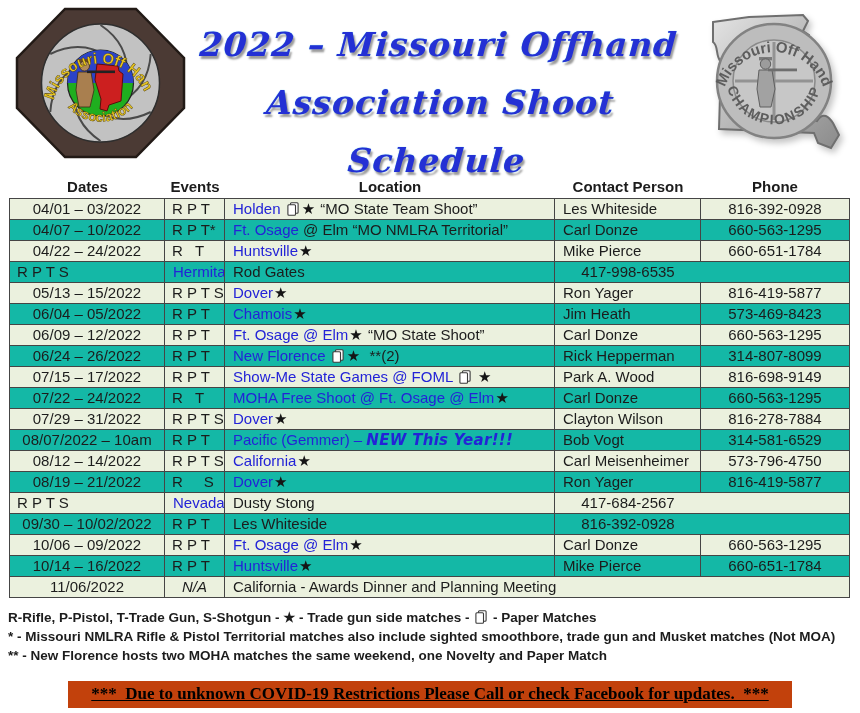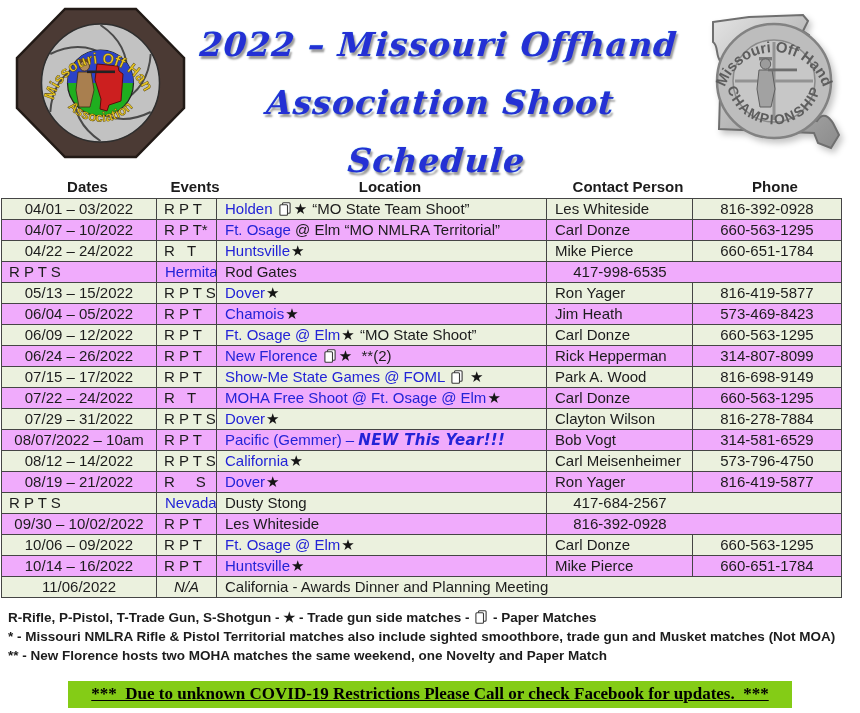--- a/index.html
+++ b/index.html
@@ -19,25 +19,25 @@
     transform:skewX(-4deg);
   }
   
   .tbl-header{
     margin-left:10px;width:841px;display:grid;height:22px;line-height:22px;
     grid-template-columns:155px 60px 330px 146px 148px;
     font-weight:bold;font-size:15px;
   }
   .tbl-header .hcell{text-align:center;}
   .tbl-body{
-    margin-left:1px;width:839px;border:1px solid #454545;
+    margin-left:9px;width:839px;border:1px solid #454545;
   }
   .t-row{
     display:grid;grid-template-columns:155px 60px 330px 146px 148px;
-    height:20px;line-height:20px;font-size:15px;background:#f0abfc;
+    height:20px;line-height:20px;font-size:15px;background:#14b8a6;
   }
   .t-row + .t-row{border-top:1px solid #454545;}
   .t-row.alt{background:#ebf1de;}
   .t-cell{border-right:1px solid #454545;box-sizing:border-box;overflow:hidden;}
   .t-cell:last-child{border-right:none;}
   .c-dates{text-align:center;}
   .c-events{padding-left:7px;white-space:pre;}
   .c-events.ital{font-style:italic;padding-left:0;text-align:center;}
   .c-loc{padding-left:8px;white-space:pre-wrap;}
   .c-loc.merged{grid-column:3/6;border-right:none;}
@@ -45,21 +45,21 @@
   .c-phone{text-align:center;}
   .loc-link{color:#2323d7;}
   .loc-text{color:#1c1c1c;}
   .loc-script{color:#2323d7;font-family:"DejaVu Sans",sans-serif;font-style:italic;font-weight:600;letter-spacing:.3px;}
   .star-icon{color:#151515;padding:0 1px;}
   .paper-icon{display:inline-block;vertical-align:-2px;margin:0 2px;line-height:0;}
   
   .notes{margin:10px 0 16px 8px;font-size:13.5px;font-weight:600;line-height:19px;}
   .banner-wrap{text-align:center;margin-top:14px;}
   .covid-banner{
-    display:inline-block;background:#84cc16;color:#000;
+    display:inline-block;background:#c2410c;color:#000;
     font-family:"Liberation Serif",serif;font-weight:bold;font-size:17px;
     text-decoration:underline;white-space:pre;padding:3px 23px 4px;
   }
 </style>
 </head>
 <body>
 
 <div class="top-area">
 
   <div class="logo-wrap">

